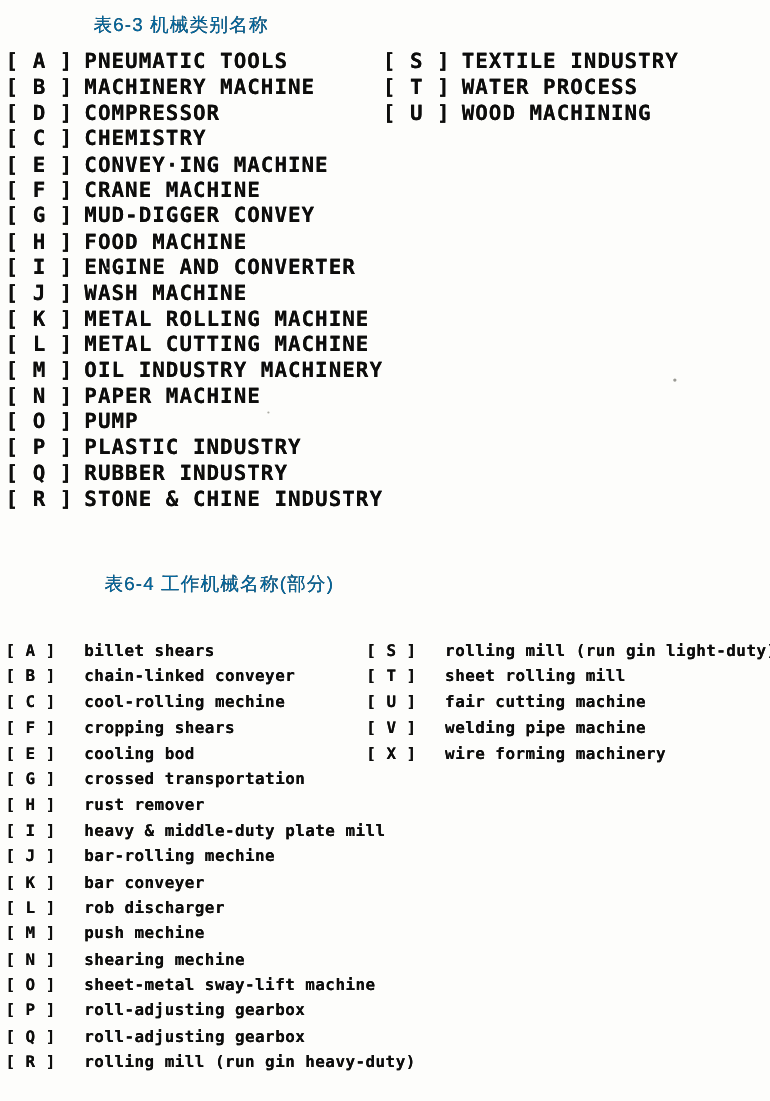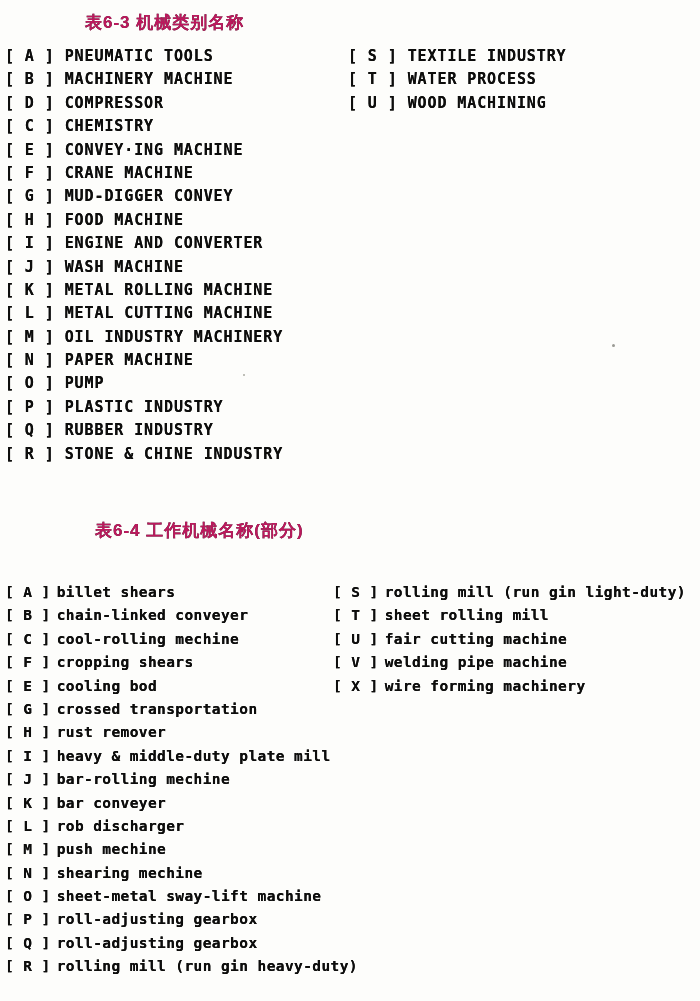--- a/index.html
+++ b/index.html
@@ -7,45 +7,45 @@
     width:700px;height:1001px;position:relative;
     background:#fdfdfb;
     font-family:"DejaVu Sans Mono","Liberation Mono",monospace;
     color:#0d0d0c;
     overflow:hidden;
   }
   .sheet{position:absolute;inset:0;}
   .tbl-title{
     position:absolute;
     font-family:"Liberation Sans","DejaVu Sans",sans-serif;
-    font-weight:700;
+    font-weight:400;
     font-size:17px;
     letter-spacing:1px;
-    color:#be185d;
+    color:#0369a1;
     white-space:nowrap;
     text-shadow:0 0 0.5px #222;
   }
   #t63-title{left:85px;top:11px;}
   #t64-title{left:95px;top:519px;}
   .col{position:absolute;}
   #t63-left{left:5px;top:45px;}
   #t63-right{left:348px;top:45px;}
   #t64-left{left:5px;top:581px;}
   #t64-right{left:333px;top:581px;}
   .row{
     height:23.4px;line-height:23.4px;
     white-space:nowrap;
     font-weight:700;
     text-shadow:0 0 0.6px #1a1a1a;
   }
-  .t63 .row{font-size:15px;letter-spacing:0.9px;}
+  .t63 .row{font-size:19px;letter-spacing:0.9px;}
   .t64 .row{font-size:14.5px;letter-spacing:0.4px;}
   .key{display:inline-block;}
   .t63 .label{margin-left:10px;}
-  .t64 .label{margin-left:6px;}
+  .t64 .label{margin-left:26px;}
   .speck{position:absolute;border-radius:50%;}
   #speck-1{left:612px;top:344px;width:3px;height:3px;background:#9a9a94;}
   #speck-2{left:243px;top:374px;width:2px;height:2px;background:#aaaaa2;}
   #speck-3{left:97px;top:243px;width:2px;height:2px;background:#b5b5ad;}
 </style>
 </head>
 <body>
 
 <div class="sheet">
 

